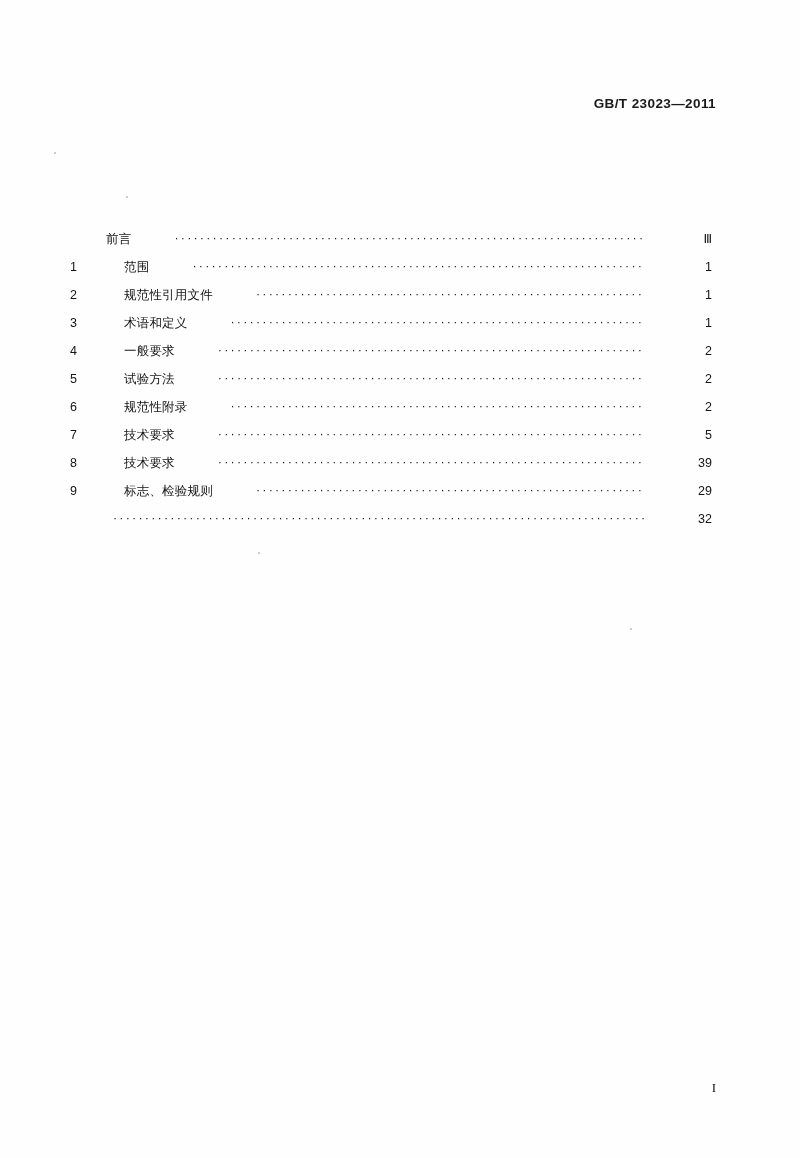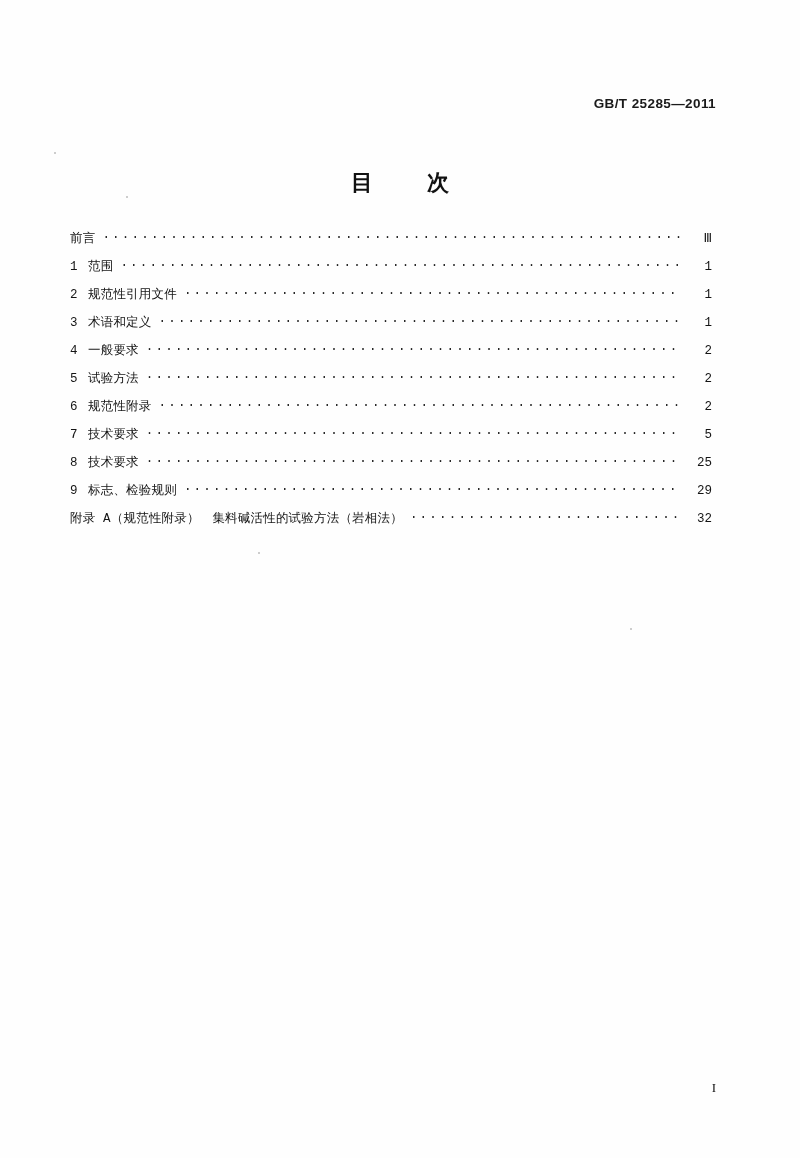--- a/index.html
+++ b/index.html
@@ -48,25 +48,26 @@
   
   .toc {
     position: absolute;
     top: 232px;
     left: 70px;
     width: 642px;
   }
   .toc-row {
     display: flex;
     align-items: baseline;
-    font-family: Liberation Mono, monospace;
+    font-family: Liberation Sans, sans-serif;
     font-size: 12.5px;
     color: #141414;
     line-height: 1.2;
     height: 28px;
+    gap: 36px;
   }
   .toc-row .num {
     width: 18px;
     flex: 0 0 auto;
     font-size: 12.5px;
   }
   .toc-row .label {
     flex: 0 0 auto;
     white-space: nowrap;
     letter-spacing: 0.2px;
@@ -109,23 +110,22 @@
     height: 2px;
     background: #bdbdbd;
     border-radius: 50%;
   }
 </style>
 </head>
 <body>
 
 <div class="page">
 
-  <div class="std-header">GB/T 25285—2011</div>
-
-  <div class="toc-title">目　次</div>
+  <div class="std-header">GB/T 23023—2011</div>
+
 
   <div class="toc">
 
     <div class="toc-row noNum">
       <span class="num"></span>
       <span class="label">前言</span>
       <span class="leader">····································································································</span>
       <span class="pageno">Ⅲ</span>
     </div>
 
@@ -175,33 +175,32 @@
       <span class="num">7</span>
       <span class="label">技术要求</span>
       <span class="leader">····································································································</span>
       <span class="pageno">5</span>
     </div>
 
     <div class="toc-row">
       <span class="num">8</span>
       <span class="label">技术要求</span>
       <span class="leader">····································································································</span>
-      <span class="pageno">25</span>
+      <span class="pageno">39</span>
     </div>
 
     <div class="toc-row">
       <span class="num">9</span>
       <span class="label">标志、检验规则</span>
       <span class="leader">····································································································</span>
       <span class="pageno">29</span>
     </div>
 
     <div class="toc-row annex noNum">
       <span class="num"></span>
-      <span class="label">附录 A（规范性附录）　集料碱活性的试验方法（岩相法）</span>
       <span class="leader">····································································································</span>
       <span class="pageno">32</span>
     </div>
 
   </div>
 
   <div class="folio">I</div>
 
   <span class="speck" style="top:152px;left:54px;"></span>
   <span class="speck" style="top:196px;left:126px;"></span>

